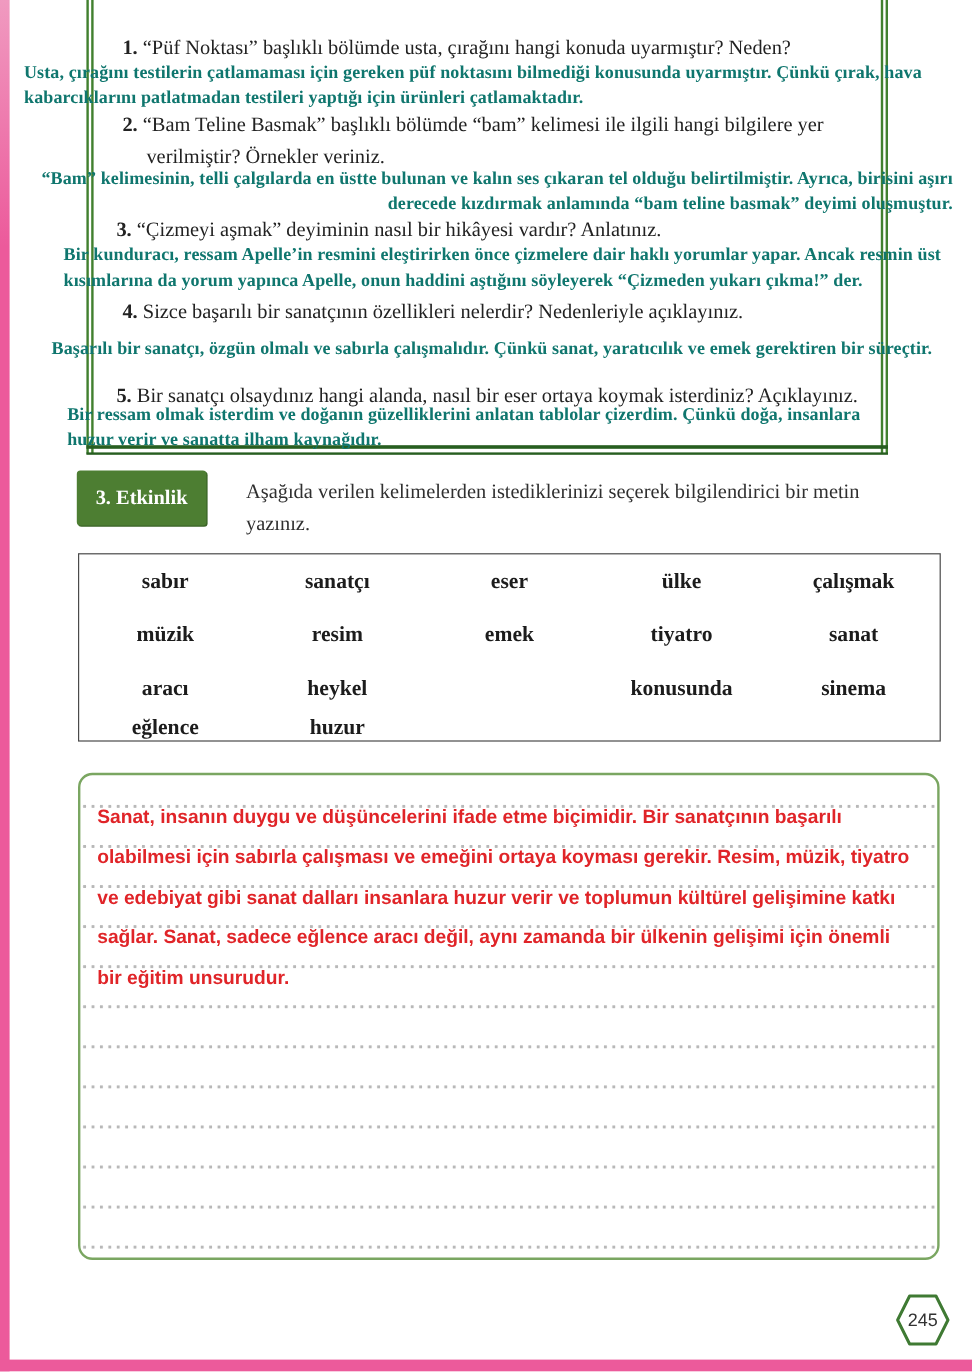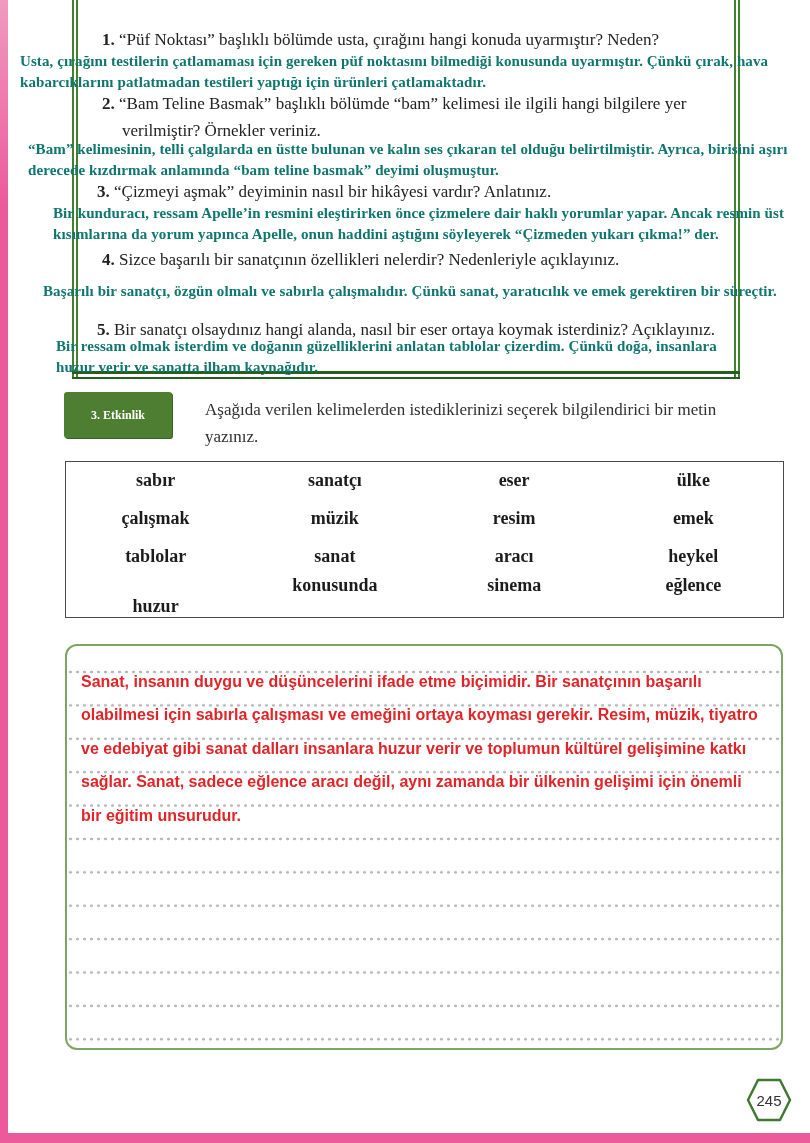--- a/index.html
+++ b/index.html
@@ -27,44 +27,44 @@
 
   
   .q { font-size:17px; line-height:27px; color:#222; padding-left:20px; text-indent:-20px;margin-left:12px; }
   .q b { font-weight:bold; }
   .a { font-family:Liberation Serif, serif; font-size:15px; line-height:20.5px;
        color:#0f766e; font-weight:600; letter-spacing:.1px; }
 
   .q1 { left:90px; top:26px;  width:650px; }
   .a1 { left:20px; top:51px;  width:782px; }
   .q2 { left:90px; top:90px;  width:652px; }
-  .a2 { left:28px; top:139px; width:766px; }
+  .a2 { left:28px; top:139px; width:766px;text-align:right; }
   .q3 { left:85px; top:178px; width:650px; }
   .a3 { left:33px; top:203px; width:758px;margin-left:20px; }
   .q4 { left:90px; top:246px; width:650px; }
   .a4 { left:43px; top:281px; width:740px; }
   .q5 { left:85px; top:316px; width:660px; }
   .a5 { left:56px; top:336px; width:662px; }
 
   
   .etkinlik-box {
     left:64px; top:392px; width:108px; height:46px;
     background:#4d7e32; border-radius:3px;
     display:flex; align-items:center; justify-content:center;
-    color:#ffffff; font-weight:bold; font-size:12px;
+    color:#ffffff; font-weight:bold; font-size:17px;
     font-family:"Liberation Serif", serif;
     box-shadow:1px 1px 0 #3a6326;
   }
   .instruction { left:205px; top:396px; width:540px; font-size:17px; line-height:27px; color:#303030; }
 
   
   .word-table {
     left:65px; top:461px; width:719px; height:157px;
     border:1.5px solid #4a4a4a; background:#ffffff;
-    display:grid; grid-template-columns:repeat(4,1fr); grid-template-rows:repeat(3,1fr);
+    display:grid; grid-template-columns:repeat(5,1fr); grid-template-rows:repeat(3,1fr);
     align-items:center; justify-items:center;
   }
   .word { font-weight:bold; font-size:18px; color:#1c1c1c; }
 
   
   .writing-box {
     left:65px; top:644px; width:718px; height:406px;
     border:2px solid #7aa661; border-radius:12px;
     background-color:#ffffff;
     background-image:radial-gradient(circle, #b8b8b8 1.2px, rgba(0,0,0,0) 1.6px);
@@ -120,21 +120,21 @@
 
 <div class="abs word-table">
   <span class="word">sabır</span>
   <span class="word">sanatçı</span>
   <span class="word">eser</span>
   <span class="word">ülke</span>
   <span class="word">çalışmak</span>
   <span class="word">müzik</span>
   <span class="word">resim</span>
   <span class="word">emek</span>
-  <span class="word">tablolar</span>
+  <span class="word">tiyatro</span>
   <span class="word">sanat</span>
   <span class="word">aracı</span>
   <span class="word">heykel</span>
   <span class="word"></span>
   <span class="word">konusunda</span>
   <span class="word">sinema</span>
   <span class="word">eğlence</span>
   <span class="word">huzur</span>
   <span class="word"></span>
 </div>

